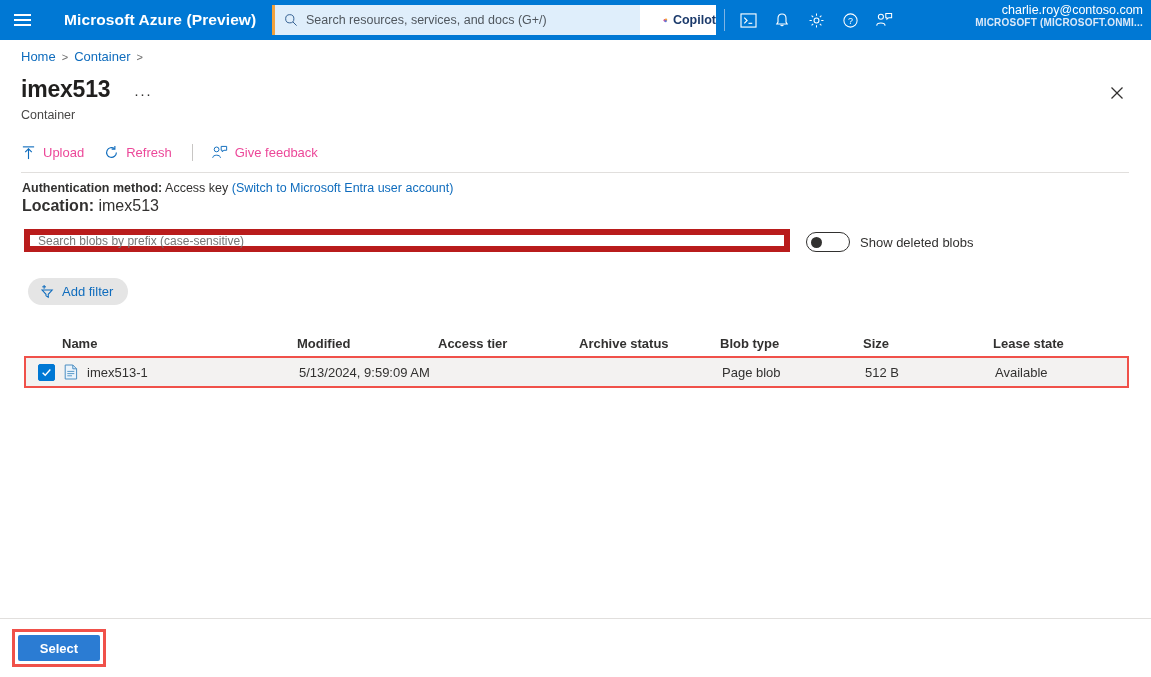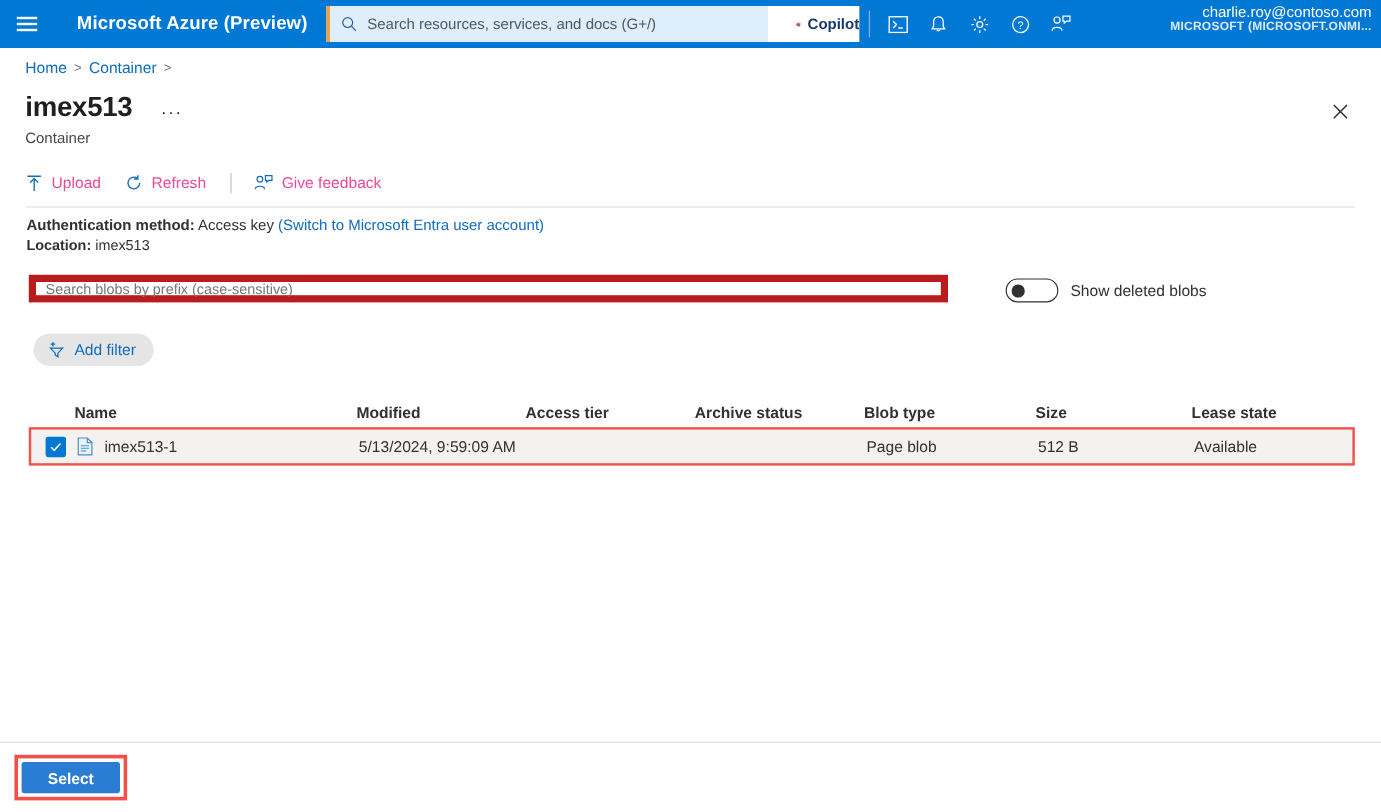--- a/index.html
+++ b/index.html
@@ -113,38 +113,38 @@
     width: 1108px; height: 1px; background: #e1dfdd;
   }
 
   
   .authline {
     position: absolute; left: 22px; top: 181px;
     font-size: 12.5px; color: #323130;
   }
   .locline {
     position: absolute; left: 22px; top: 197px;
-    font-size: 12px; color: #323130;
+    font-size: 16px; color: #323130;
   }
   .lbl { font-weight: bold; }
   .val { color: #323130; }
   .link { color: #0f6cbd; cursor: pointer; }
 
   
   .blobsearch {
     position: absolute; left: 24px; top: 229px;
     width: 766px; height: 23px;
     border: 6px solid #b91c1c; background: #fff;
     display: flex; align-items: center; padding: 0 8px;
     font-size: 12px;
   }
   .blobsearch .ph { color: #767676; font-size: 12px; }
   .toggle-row {
     position: absolute; left: 806px; top: 232px;
-    display: flex; align-items: center; gap: 10px; margin-left: 32px;
+    display: flex; align-items: center; gap: 10px;
   }
   .toggle {
     width: 44px; height: 20px; border-radius: 10px;
     border: 1px solid #323130; background: #ffffff;
     position: relative; cursor: pointer;
   }
   .toggle .knob {
     position: absolute; left: 4px; top: 4px;
     width: 11px; height: 11px; border-radius: 50%;
     background: #323130;

